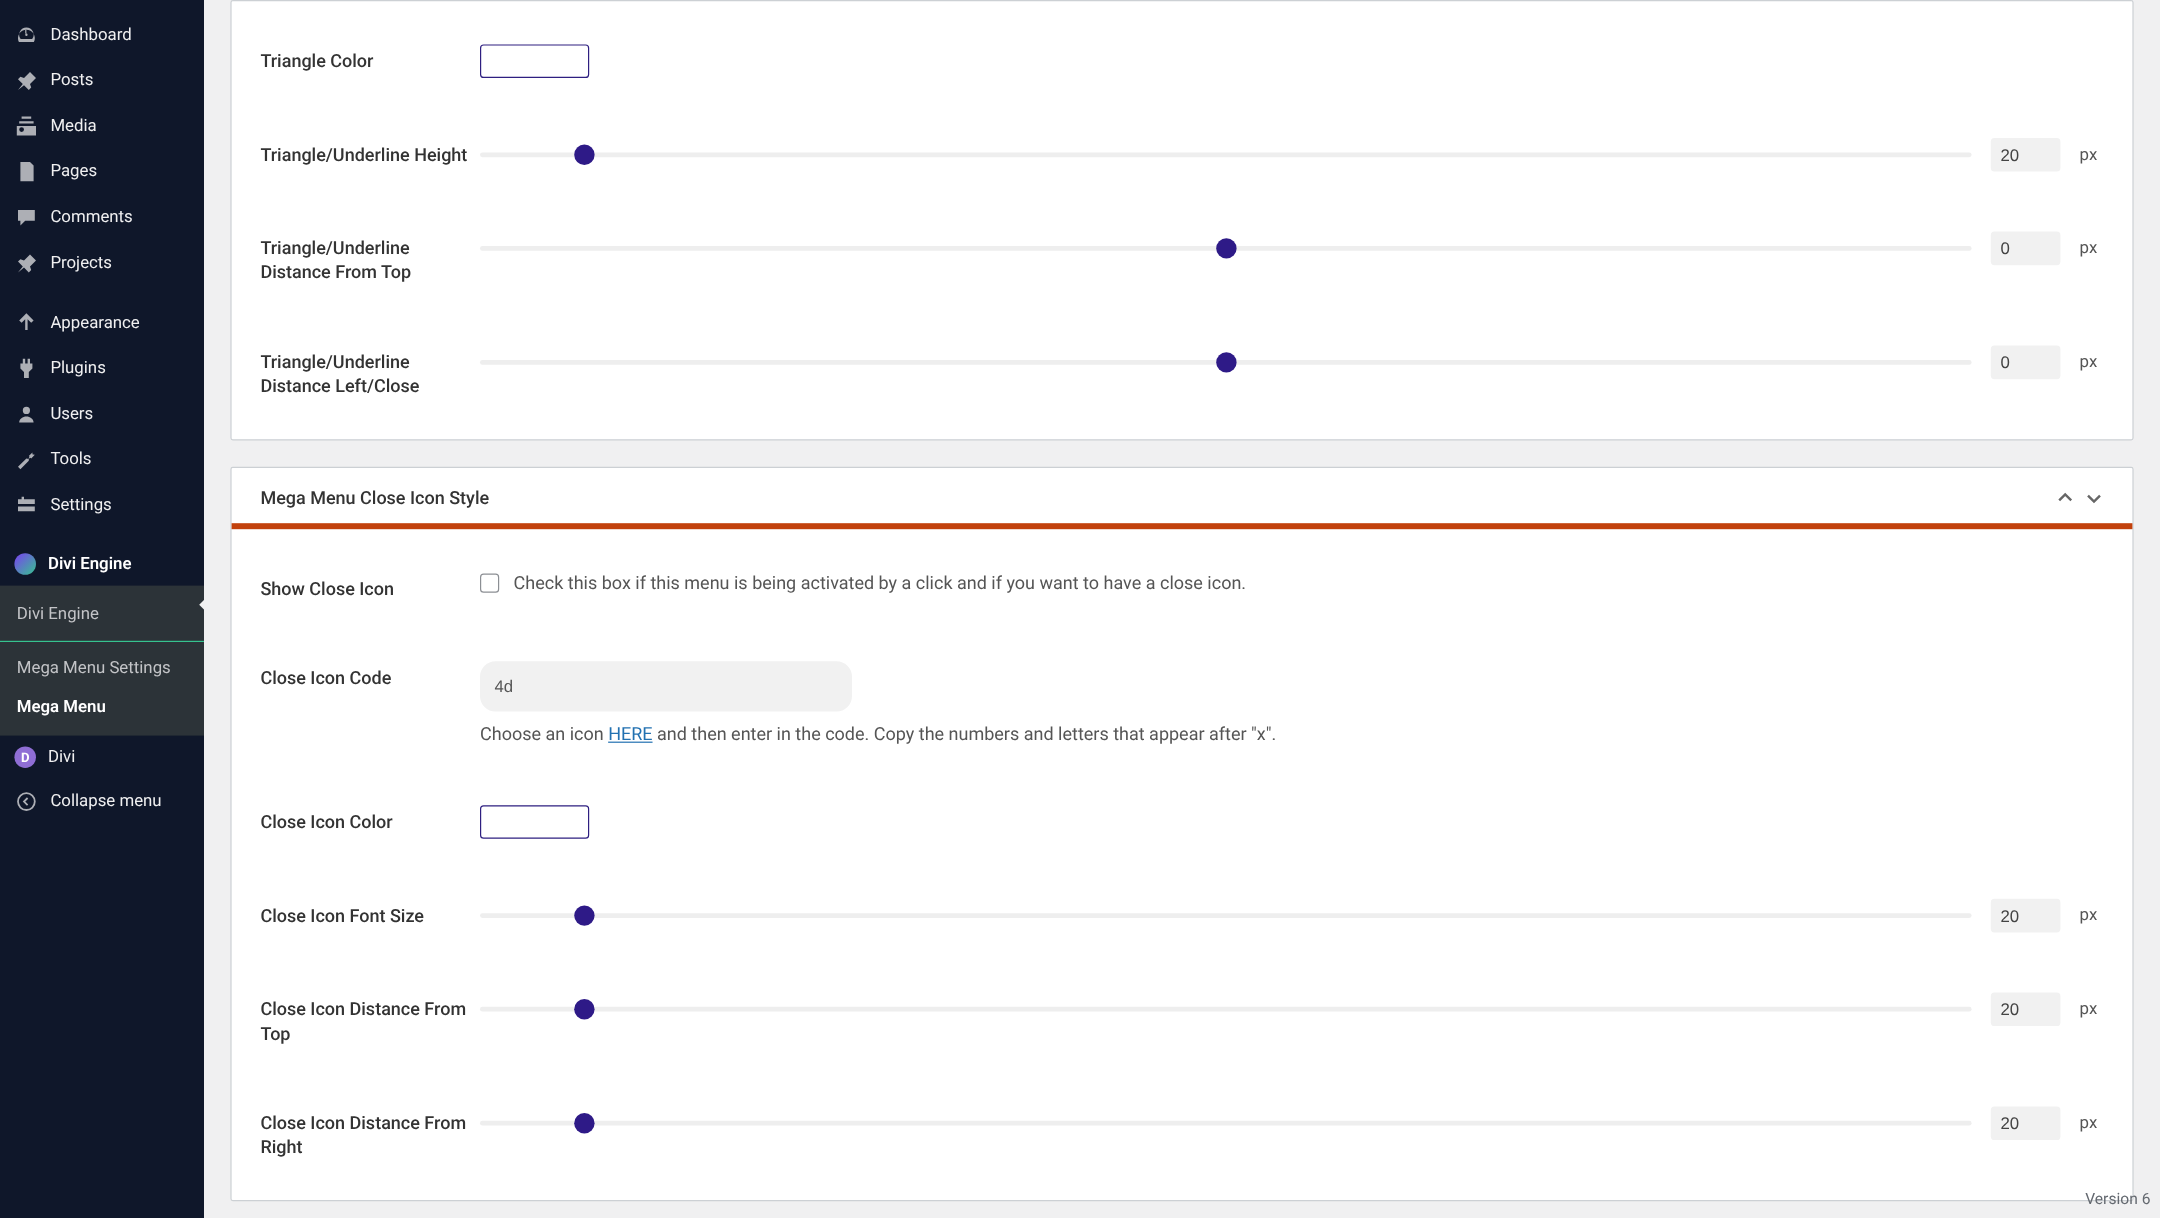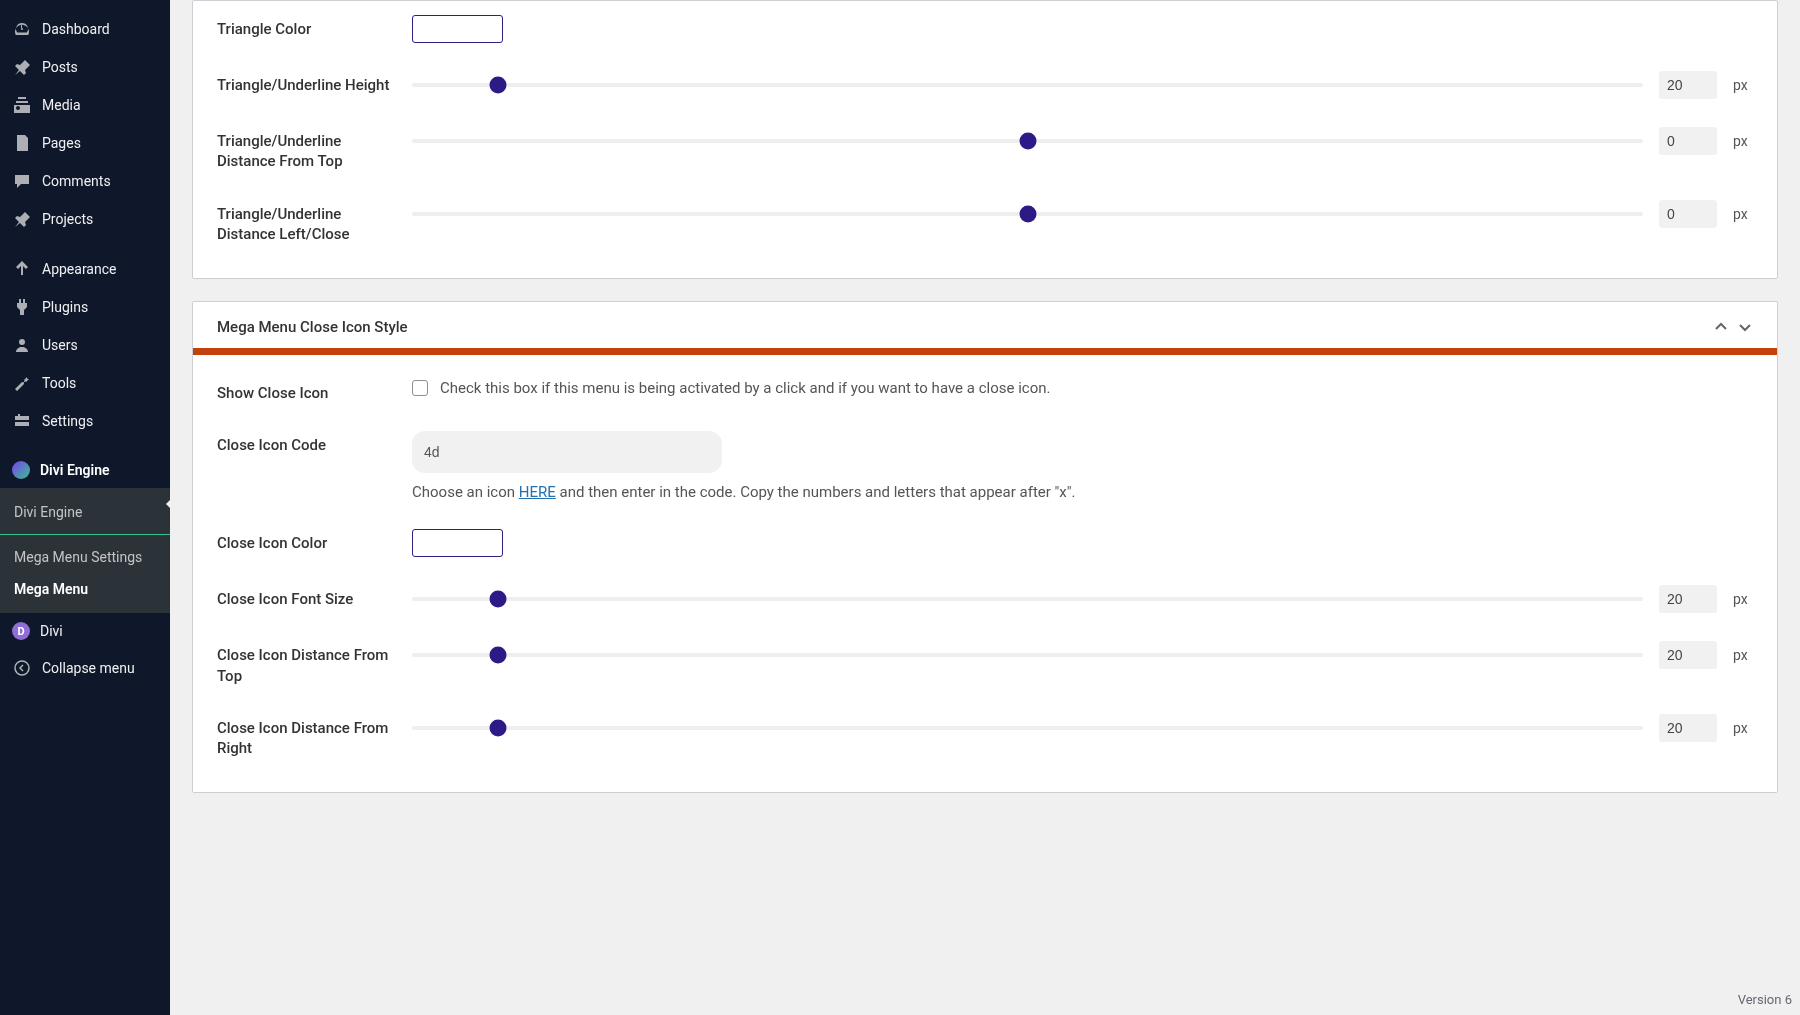--- a/index.html
+++ b/index.html
@@ -17,26 +17,26 @@
     .submenu-item { padding: 8px 14px; color: #c3c4c7; cursor: pointer; display: block; }
     .submenu-item.divided { border-bottom: 1px solid #36c38f; padding-bottom: 14px; margin-bottom: 6px; }
     .submenu-item.active { color: #fff; font-weight: 600; }
     .divi-engine-icon { width: 18px; height: 18px; border-radius: 50%; background: linear-gradient(135deg, #7b3ff2, #36c38f); flex-shrink: 0; }
     .divi-icon { width: 18px; height: 18px; border-radius: 50%; background: #8f6ed5; display: flex; align-items: center; justify-content: center; color: #fff; font-size: 11px; font-weight: bold; flex-shrink: 0; }
     
     
     .main { flex: 1; padding: 0 22px 30px 22px; position: relative; }
     
     .panel { background: #fff; border: 1px solid #ccd0d4; border-radius: 2px; margin-bottom: 22px; padding-bottom: 20px; }
-    .panel-header { display: flex; justify-content: space-between; align-items: center; padding: 16px 24px 12px; border-bottom: 7px solid #c2410c; margin-bottom: 10px; text-align: center; }
+    .panel-header { display: flex; justify-content: space-between; align-items: center; padding: 16px 24px 12px; border-bottom: 5px solid #c2410c; margin-bottom: 10px; text-align: center; }
     .panel-title { font-size: 15px; font-weight: 500; color: #333; }
     .panel-toggles { display: flex; gap: 8px; }
     .chevron { width: 16px; height: 16px; stroke: #666; stroke-width: 2; fill: none; cursor: pointer; }
     
-    .field-row { display: flex; align-items: flex-start; padding: 14px 24px; gap: 20px; }
+    .field-row { display: flex; align-items: flex-start; padding: 14px 24px; gap: 8px; margin-top: 22px; }
     .field-label { width: 175px; flex-shrink: 0; font-size: 15px; color: #333; font-weight: 500; padding-top: 4px; line-height: 1.35; }
     .field-control { flex: 1; display: flex; align-items: center; gap: 12px; }
     
     .color-swatch { width: 91px; height: 28px; border: 1px solid #2e1f80; border-radius: 3px; background: #fff; cursor: pointer; }
     
     .slider-wrap { flex: 1; display: flex; align-items: center; gap: 16px; justify-content: flex-end; }
     .slider { flex: 1; height: 4px; background: #eee; border-radius: 2px; position: relative; cursor: pointer; }
     .slider-thumb { width: 17px; height: 17px; background: #2e1a87; border-radius: 50%; position: absolute; top: 50%; transform: translate(-50%, -50%); cursor: grab; }
     .slider-value { width: 58px; height: 28px; background: #f1f1f1; border: none; border-radius: 3px; padding: 0 8px; font-size: 14px; color: #444; text-align: left; }
     .unit { color: #555; font-size: 14px; min-width: 20px; }

